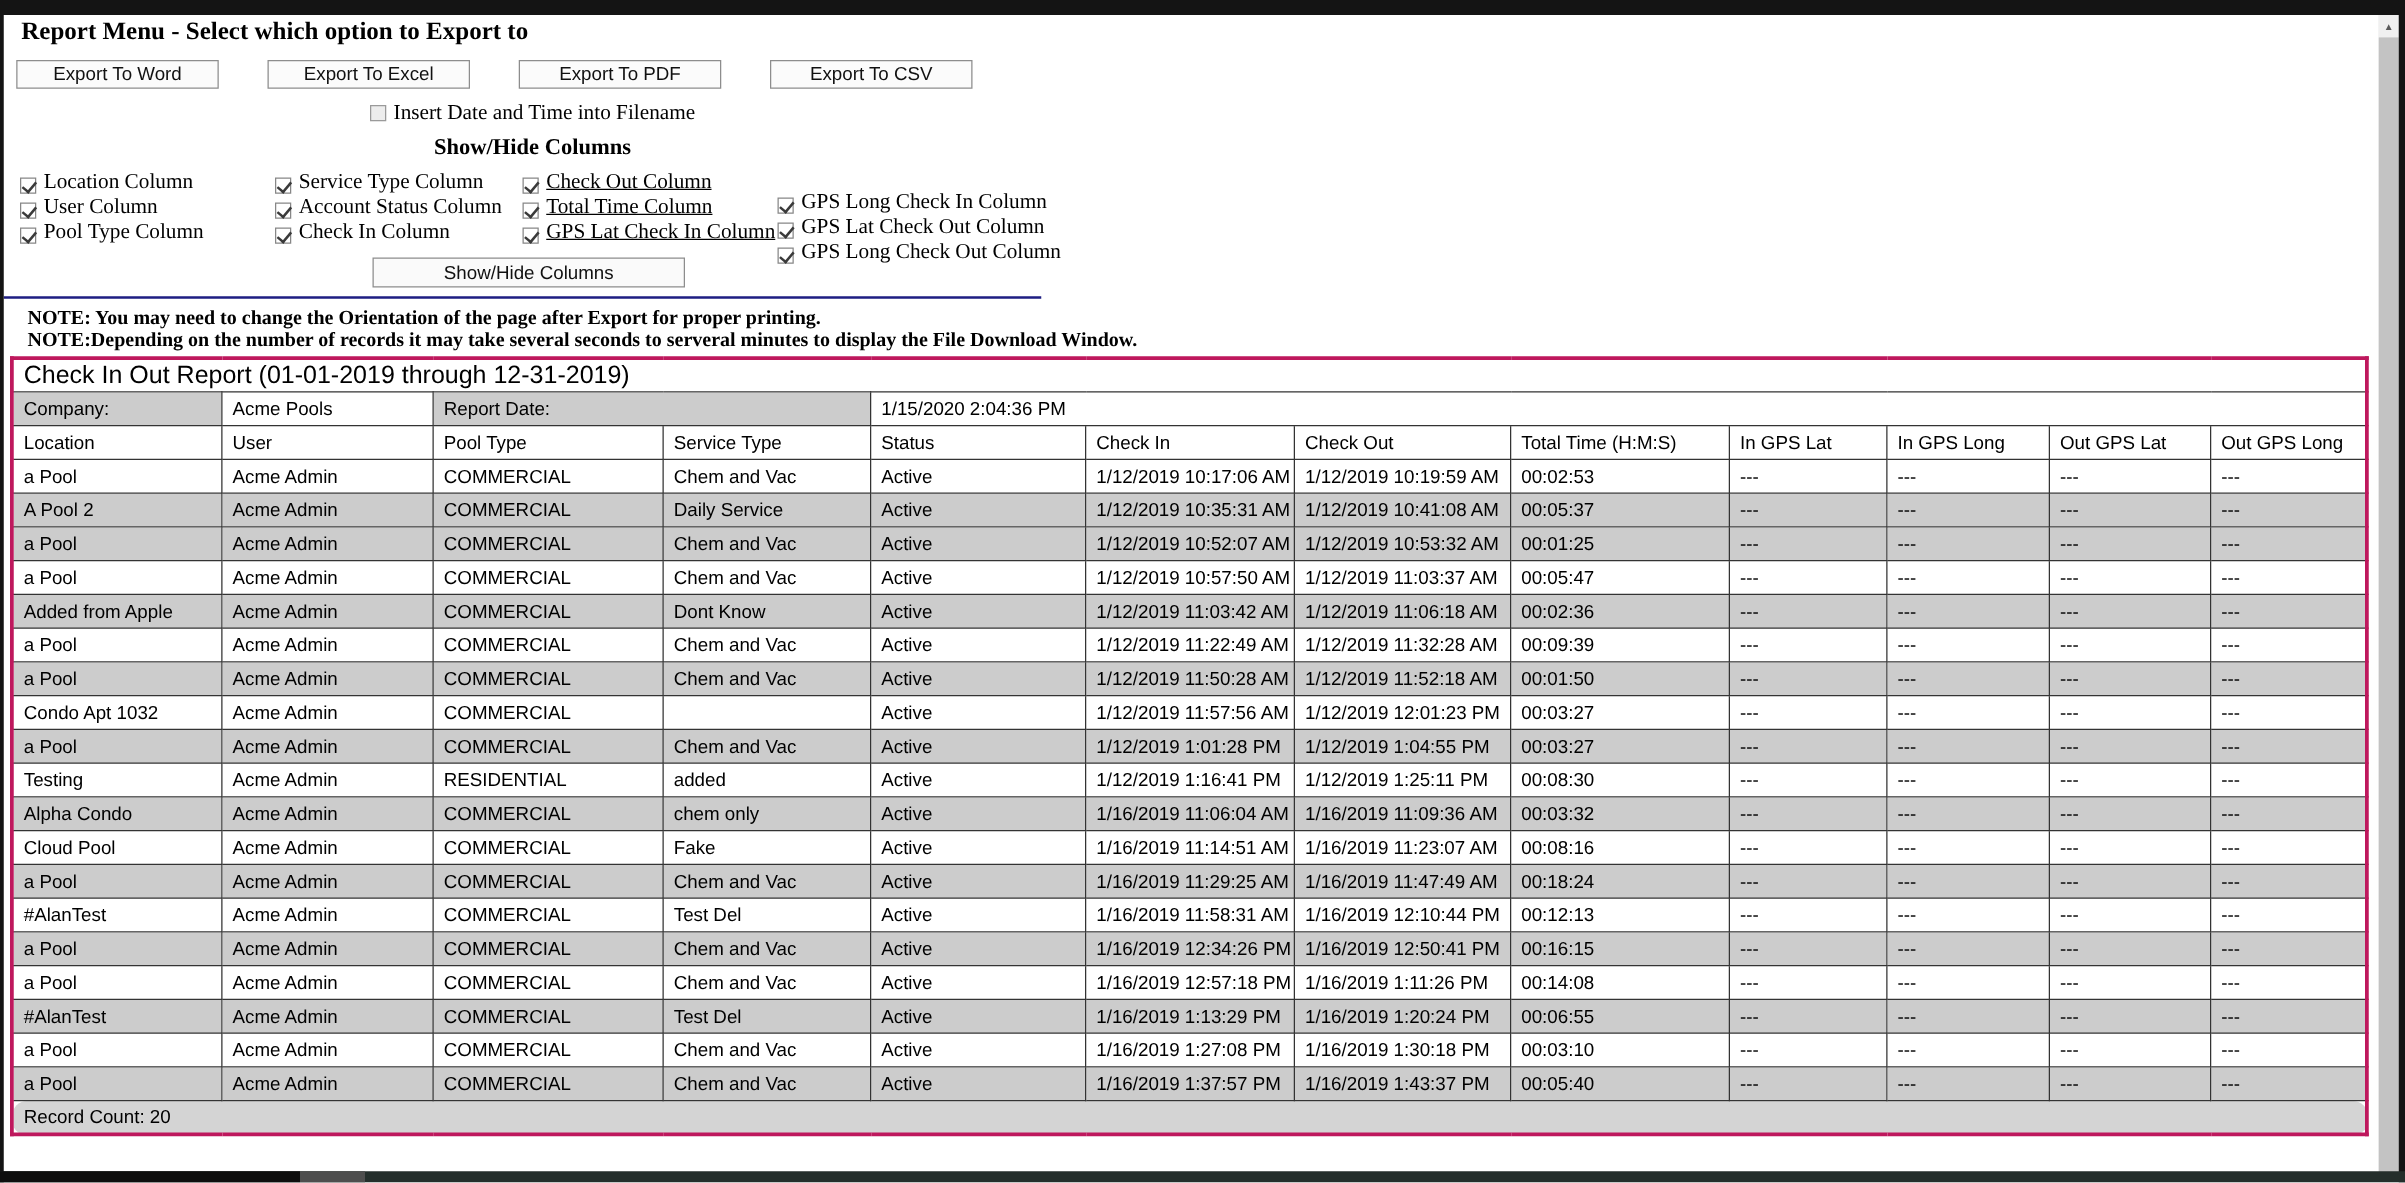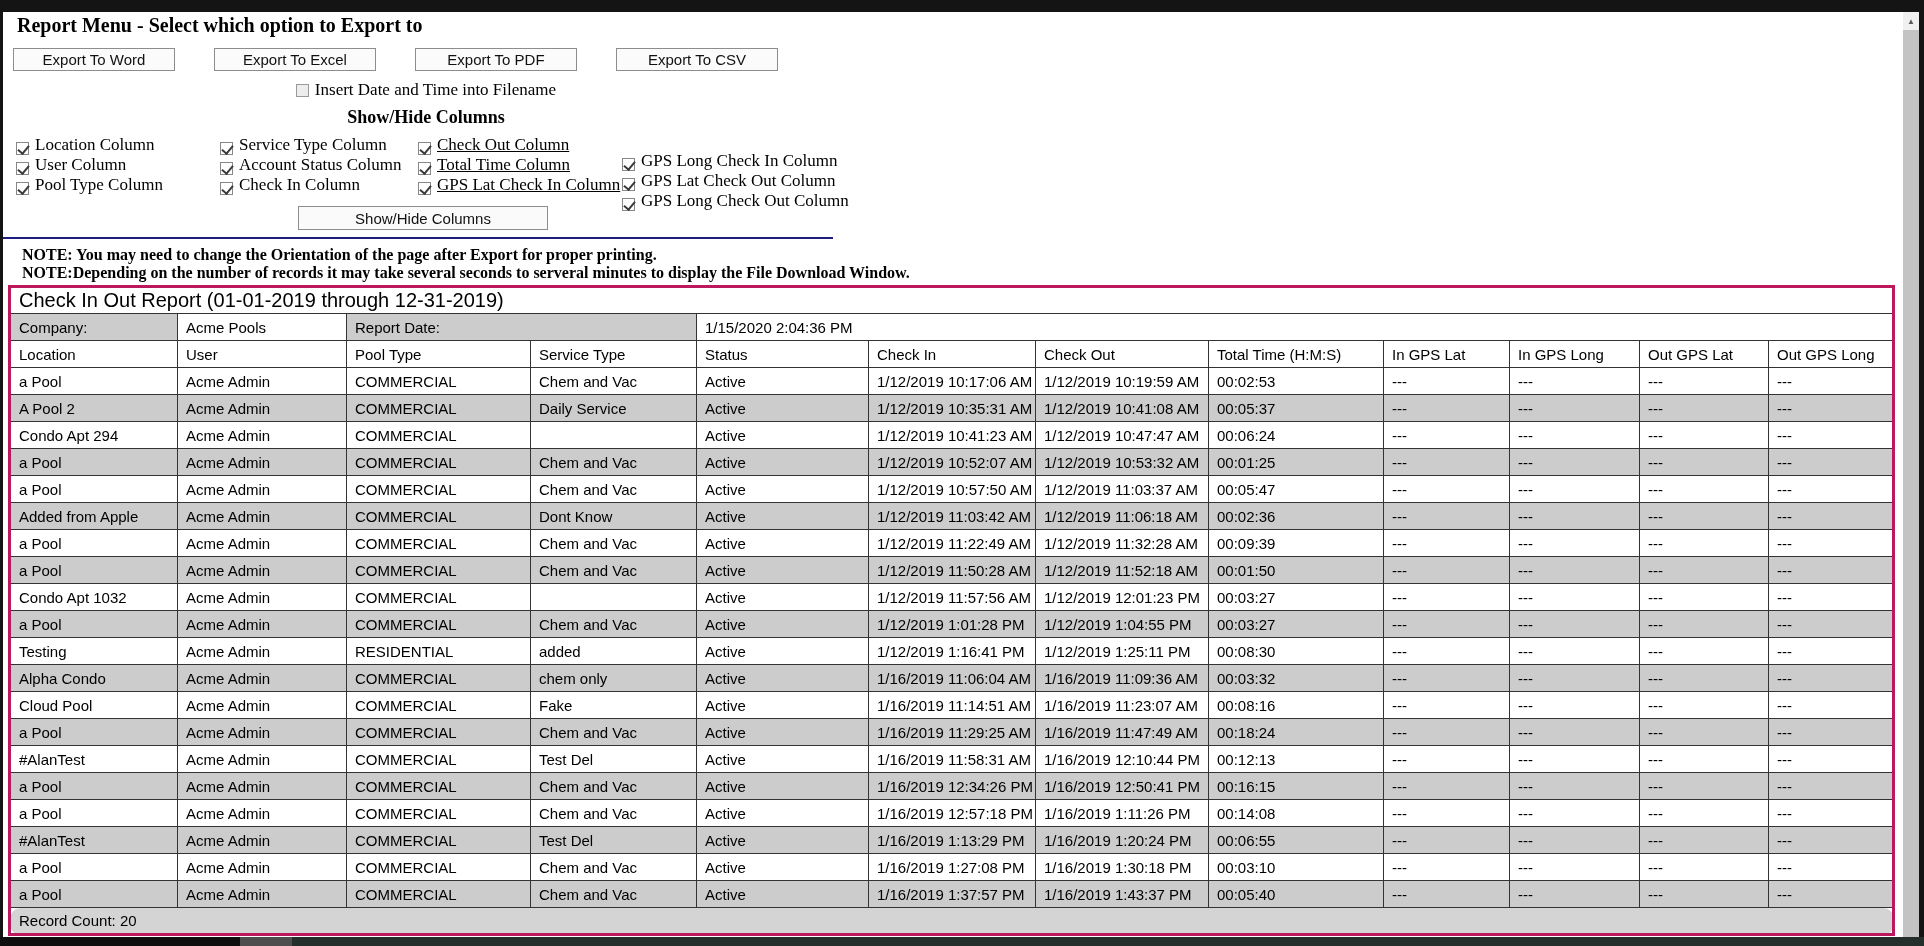--- a/index.html
+++ b/index.html
@@ -199,34 +199,20 @@
         <td>Daily Service</td>
         <td>Active</td>
         <td>1/12/2019 10:35:31 AM</td>
         <td>1/12/2019 10:41:08 AM</td>
         <td>00:05:37</td>
         <td>---</td>
         <td>---</td>
         <td>---</td>
         <td>---</td>
       </tr>
-      <tr>
-        <td>Condo Apt 294</td>
-        <td>Acme Admin</td>
-        <td>COMMERCIAL</td>
-        <td></td>
-        <td>Active</td>
-        <td>1/12/2019 10:41:23 AM</td>
-        <td>1/12/2019 10:47:47 AM</td>
-        <td>00:06:24</td>
-        <td>---</td>
-        <td>---</td>
-        <td>---</td>
-        <td>---</td>
-      </tr>
       <tr class="alt">
         <td>a Pool</td>
         <td>Acme Admin</td>
         <td>COMMERCIAL</td>
         <td>Chem and Vac</td>
         <td>Active</td>
         <td>1/12/2019 10:52:07 AM</td>
         <td>1/12/2019 10:53:32 AM</td>
         <td>00:01:25</td>
         <td>---</td>

